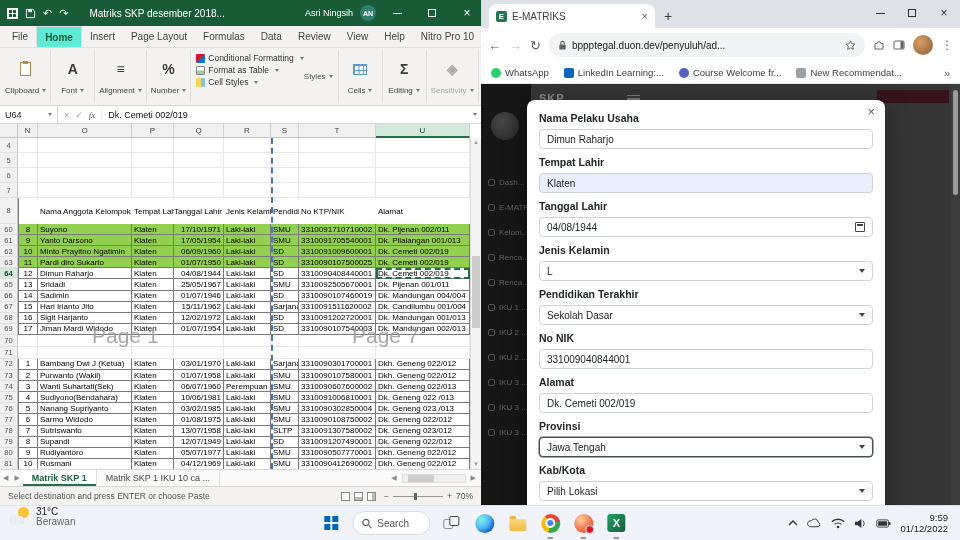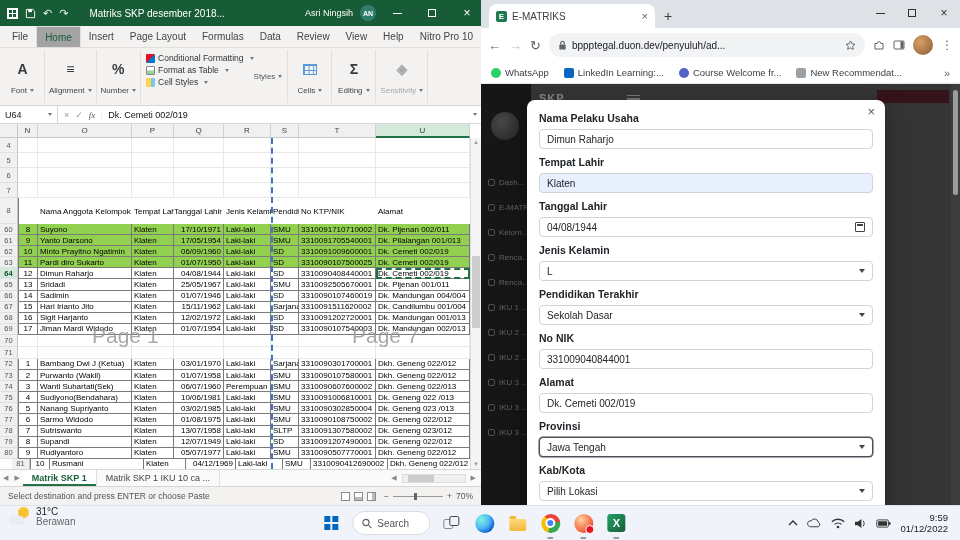--- a/index.html
+++ b/index.html
@@ -14,21 +14,21 @@
 .t-title{margin-left:14px;white-space:nowrap;overflow:hidden;max-width:170px}
 .spacer{flex:1}
 .t-user{font-size:9px;white-space:nowrap}
 .t-avatar{width:16px;height:16px;border-radius:50%;background:#2f7d6d;color:#fff;font-size:7px;display:flex;align-items:center;justify-content:center;font-weight:bold}
 .wbtn{width:28px;height:26px;display:flex;align-items:center;justify-content:center;color:#fff;font-size:12px}
 .mini{width:9px;height:1px;background:#fff;display:block}
 .rest{width:8px;height:8px;border:1px solid #fff;display:block}
 
 .xl-menubar{height:22px;background:#f3f2f1;display:flex;align-items:center;font-size:10px;color:#444;border-bottom:1px solid #e1dfdd;padding-left:4px;flex:none;white-space:nowrap;overflow:hidden}
 .xl-tab{padding:0 8px;height:22px;line-height:22px;flex:none}
-.xl-tab.active{background:#a3a3a3;color:#185c37;font-weight:normal;border:1px solid #e1dfdd;border-bottom:none}
+.xl-tab.active{background:#5eead4;color:#185c37;font-weight:bold;border:1px solid #e1dfdd;border-bottom:none}
 
 .xl-ribbon{height:58px;background:#f3f2f1;border-bottom:1px solid #d8d6d4;display:flex;align-items:stretch;padding:2px 1px;flex:none}
 .xl-group{display:flex;flex-direction:column;align-items:center;justify-content:space-evenly;border-right:1px solid #e1dfdd;padding:2px 4px;min-width:44px}
 .xl-group.disabled .xl-glabel,.xl-group.disabled .ic-big{color:#a8a8a8}
 .xl-gicon{height:22px;display:flex;align-items:center;justify-content:center}
 .ic-big{font-size:14px;color:#3b3b3b;font-weight:bold}
 .ic-clip{display:block;width:11px;height:14px;border:1px solid #b08c4f;background:#fff;position:relative}
 .ic-clip span{position:absolute;top:-2px;left:2px;width:5px;height:3px;background:#b08c4f}
 .ic-cells{display:block;width:14px;height:11px;border:1px solid #5a9bd5;background:linear-gradient(#5a9bd5 1px,transparent 1px),linear-gradient(90deg,#5a9bd5 1px,transparent 1px);background-size:4.6px 5px}
 .xl-glabel{font-size:8px;color:#444;display:flex;align-items:center;white-space:nowrap}
@@ -217,20 +217,31 @@
         <div class="xl-tab">Review</div>
         <div class="xl-tab">View</div>
         <div class="xl-tab">Help</div>
         <div class="xl-tab">Nitro Pro 10</div>
       </div>
 
     <div class="xl-ribbon">
       <div style="display:flex">
           <div class="xl-group">
             <div class="xl-gicon">
+              <span class="ic-clip">
+                <span></span>
+              </span>
+            </div>
+            <div class="xl-glabel">
+              <span>Clipboard</span>
+              <span class="caret"></span>
+            </div>
+          </div>
+          <div class="xl-group">
+            <div class="xl-gicon">
               <span class="ic-big">A</span>
             </div>
             <div class="xl-glabel">
               <span>Font</span>
               <span class="caret"></span>
             </div>
           </div>
           <div class="xl-group">
             <div class="xl-gicon">
               <span class="ic-big">≡</span>
@@ -610,21 +621,21 @@
             <div class="rh">80</div>
             <div class="cell c0 first">9</div>
             <div class="cell c1">Rudiyantoro</div>
             <div class="cell c2">Klaten</div>
             <div class="cell c3">05/07/1977</div>
             <div class="cell c4">Laki-laki</div>
             <div class="cell c5">SMU</div>
             <div class="cell c6">3310090507770001</div>
             <div class="cell c7">Dkh. Geneng 022/012</div>
           </div>
-          <div class="xl-row row-data" style="height: 11.1px; margin-left: 12px;">
+          <div class="xl-row row-data" style="height: 11.1px;">
             <div class="rh">81</div>
             <div class="cell c0 first">10</div>
             <div class="cell c1">Rusmani</div>
             <div class="cell c2">Klaten</div>
             <div class="cell c3">04/12/1969</div>
             <div class="cell c4">Laki-laki</div>
             <div class="cell c5">SMU</div>
             <div class="cell c6">3310090412690002</div>
             <div class="cell c7">Dkh. Geneng 022/012</div>
           </div>

